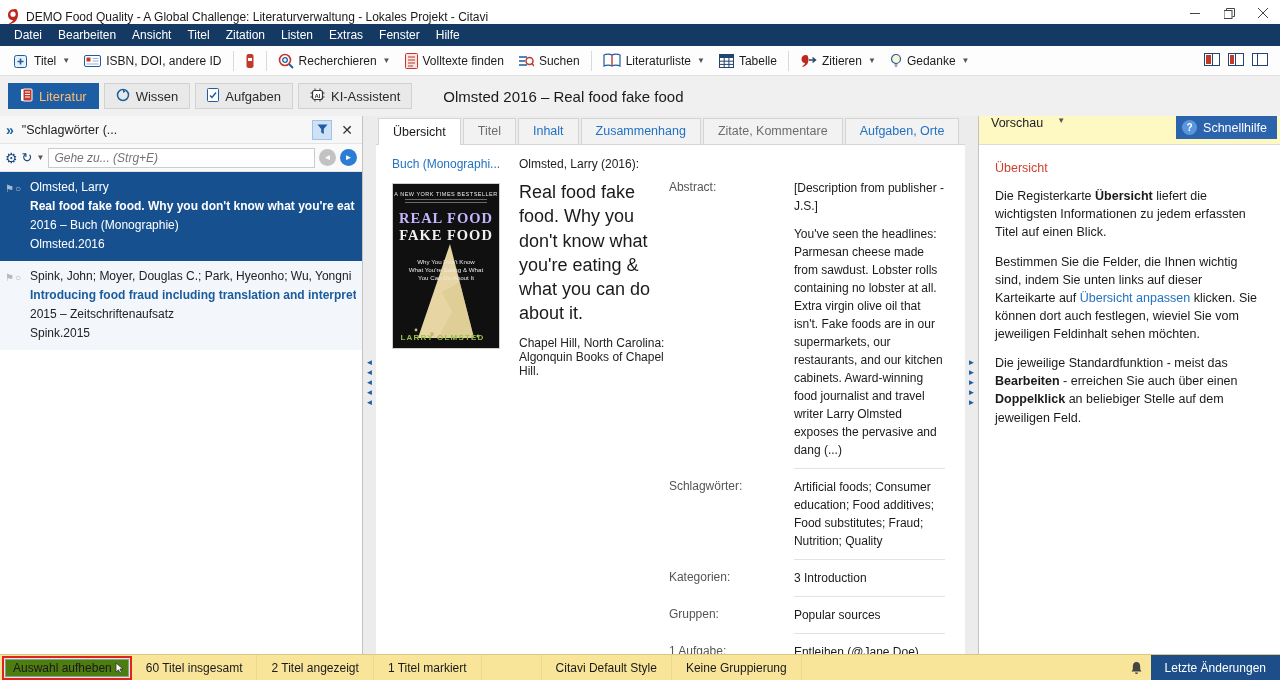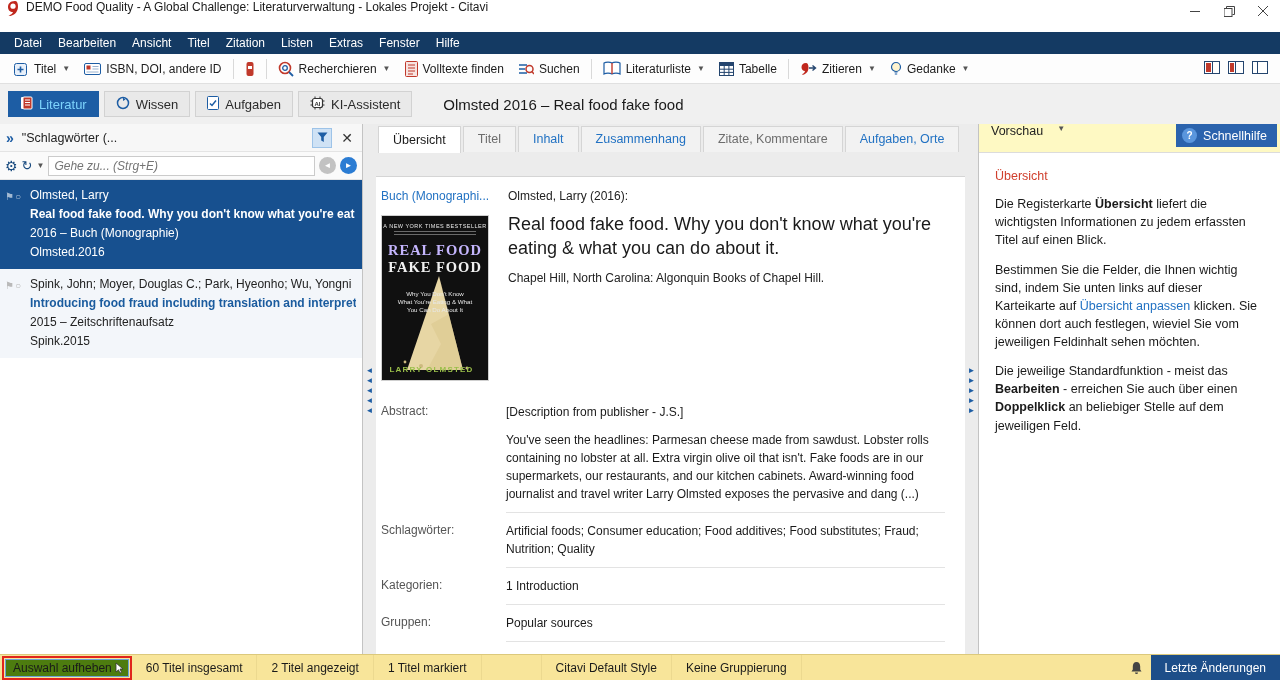--- a/index.html
+++ b/index.html
@@ -1,21 +1,21 @@
 <!DOCTYPE html>
 <html><head>
 <meta charset="utf-8">
 <style>
   * { margin:0; padding:0; box-sizing:border-box; }
   html,body { width:1280px; height:680px; overflow:hidden; }
   body { font-family:"Liberation Sans", sans-serif; font-size:12px; color:#222; background:#fff; }
   .app { display:flex; flex-direction:column; width:1280px; height:680px; }
 
   
-  .titlebar { height:32px; display:flex; align-items:flex-start; background:#fff; padding-left:6px; }
+  .titlebar { height:24px; display:flex; align-items:flex-end; background:#fff; padding-left:6px; }
   .titlebar .logo { width:14px; height:16px; margin-right:6px; }
   .titlebar .wtitle { font-size:12px; color:#1a1a1a; flex:1; }
   .wctrl { width:34px; height:22px; display:flex; align-items:center; justify-content:center; color:#444; font-size:13px; }
   .wctrl svg { display:block; }
 
   
   .menubar { height:22px; background:#143a63; display:flex; align-items:center; padding-left:6px; }
   .menu-item { color:#fff; font-size:12px; padding:0 8px; line-height:22px; }
 
   
@@ -23,21 +23,21 @@
   .tbtn { display:flex; align-items:center; gap:5px; padding:3px 7px; border-radius:2px; color:#1c1c1c; white-space:nowrap; }
   .tbtn .caret { font-size:8px; color:#555; margin-left:1px; }
   .tsep { width:1px; height:20px; background:#d9d9d9; margin:0 4px; }
   .tspacer { flex:1; }
   .ticon { display:flex; align-items:center; }
   .layouts { display:flex; gap:8px; margin-right:6px; }
 
   
   .workspacebar { height:40px; background:#f0f0f0; display:flex; align-items:center; padding-left:8px; }
   .wtab { display:flex; align-items:center; gap:6px; height:26px; padding:0 11px; margin-right:5px; background:#e9e9e9; border:1px solid #d2d2d2; color:#2b2b2b; font-size:13px; }
-  .wtab.active { background:#1d5da4; border-color:#1d5da4; color:#7dd3fc; }
+  .wtab.active { background:#1d5da4; border-color:#1d5da4; color:#fdba74; }
   .doc-title { font-size:15px; color:#1a1a1a; margin-left:26px; }
 
   
   .main { flex:1; display:flex; background:#ececec; min-height:0; }
 
   
   .left-panel { width:363px; background:#fff; border-right:1px solid #c3c3c3; display:flex; flex-direction:column; }
   .lp-head { height:28px; background:#f7f7f7; display:flex; align-items:center; padding:0 6px; border-bottom:1px solid #e4e4e4; }
   .lp-head .chev { color:#1d5da4; font-size:14px; font-weight:bold; margin-right:8px; }
   .lp-title { flex:1; font-size:12.5px; color:#222; }
@@ -68,21 +68,21 @@
   .vsplit .arrows { margin-top:242px; display:flex; flex-direction:column; gap:1px; }
   .vsplit .arrows span { color:#1d5da4; font-size:8px; line-height:9px; }
 
   
   .center-panel { flex:1; display:flex; flex-direction:column; min-width:0; }
   .ctabs { display:flex; align-items:flex-end; height:28px; background:#ececec; padding-left:2px; }
   .ctab { padding:5px 14px 6px; font-size:12.5px; background:#f2f2f2; border:1px solid #d5d5d5; border-bottom:none; margin-right:2px; white-space:nowrap; }
   .ctab.active { background:#fff; color:#1a1a1a; position:relative; top:1px; padding-top:6px; }
   .ctab.mut { color:#6d6d6d; }
   .ctab.lnk { color:#2272c3; }
-  .cbody { flex:1; background:#fff; border-top:1px solid #d5d5d5; padding:12px 20px 0 5px; display:flex; flex-direction:column; overflow:hidden;margin-top:24px; }
+  .cbody { flex:1; background:#fff; border-top:1px solid #d5d5d5; padding:12px 20px 0 16px; display:flex; overflow:hidden; }
   .refblock { display:flex; }
   .refleft { width:125px; flex:none; }
   .type-link { color:#2272c3; font-size:12px; white-space:nowrap; overflow:hidden; text-overflow:ellipsis; width:112px; display:block; }
   .cover { width:108px; height:166px; background:#101010; border:1px solid #cfcfcf; margin-top:12px; position:relative; text-align:center; color:#eee; overflow:hidden; }
   .cover .tagline { font-size:5.5px; letter-spacing:.5px; color:#e8e8e8; margin-top:7px; }
   .cover .bar { height:1px; background:#6a6a6a; margin:2px 12px; }
   .cover .t1 { font-family:"Liberation Serif",serif; font-weight:bold; font-size:14.5px; color:#c4b5fd; letter-spacing:1px; margin-top:7px; }
   .cover .t2 { font-family:"Liberation Serif",serif; font-weight:bold; font-size:14.5px; color:#f0f0f0; letter-spacing:1px; }
   .cover svg.wedge { position:absolute; left:19px; top:58px; }
   .cover .subt { position:absolute; left:0; right:0; top:74px; font-size:6.2px; line-height:8px; color:#e8e8e8; z-index:2; }
@@ -416,21 +416,21 @@
             </div>
           </div>
           <div class="fsep"></div>
           <div class="fieldrow">
             <span class="flabel">Schlagwörter:</span>
             <div class="fval">Artificial foods; Consumer education; Food additives; Food substitutes; Fraud; Nutrition; Quality</div>
           </div>
           <div class="fsep"></div>
           <div class="fieldrow">
             <span class="flabel">Kategorien:</span>
-            <div class="fval">1 Introduction</div>
+            <div class="fval">3 Introduction</div>
           </div>
           <div class="fsep"></div>
           <div class="fieldrow">
             <span class="flabel">Gruppen:</span>
             <div class="fval">Popular sources</div>
           </div>
           <div class="fsep"></div>
           <div class="fieldrow">
             <span class="flabel">1 Aufgabe:</span>
             <div class="fval">Entleihen (@Jane Doe) (Nicht begonnen)</div>

